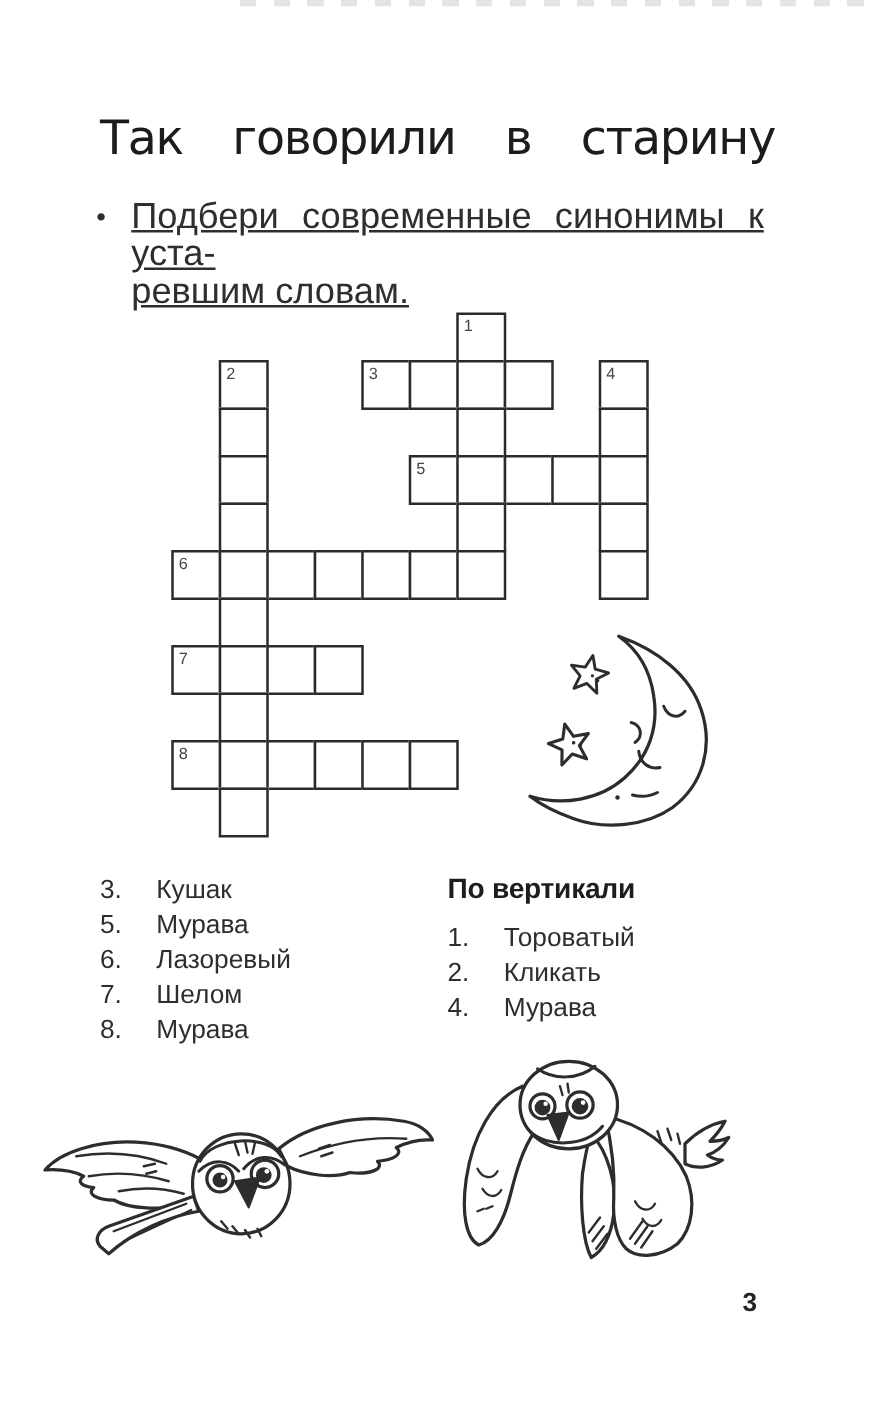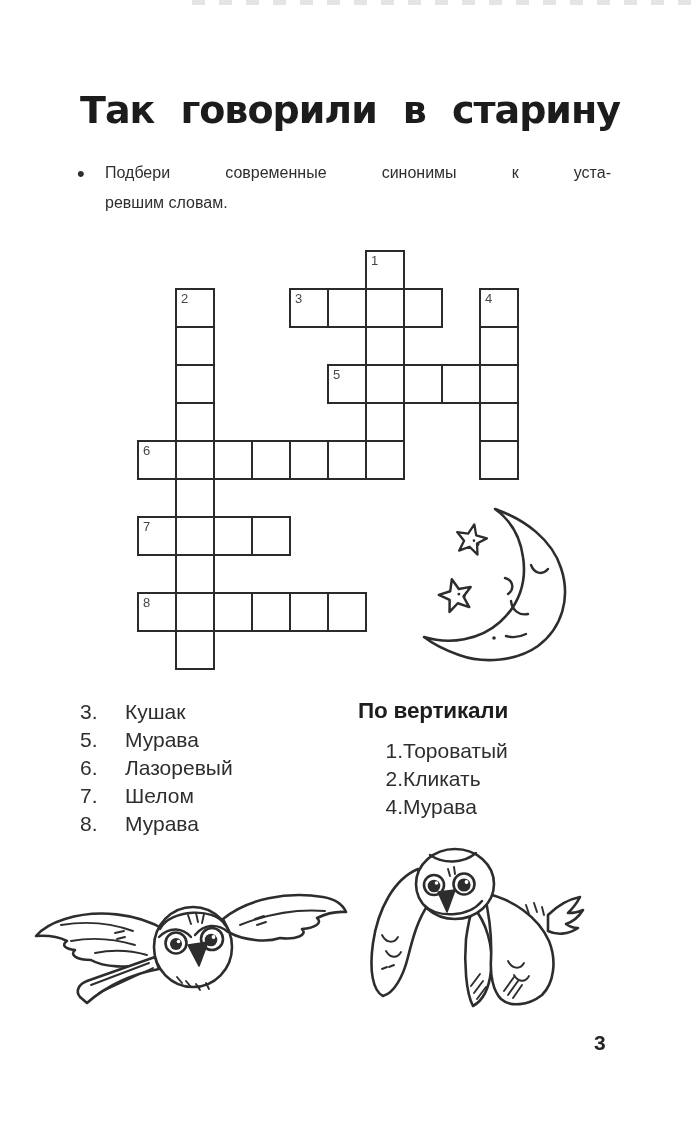--- a/index.html
+++ b/index.html
@@ -7,26 +7,26 @@
     position:relative;width:700px;height:1132px;background:#fff;overflow:hidden;
     font-family:"Liberation Sans",sans-serif;color:#262626;
   }
   .top-artifact{
     position:absolute;left:192px;top:0;width:508px;height:5px;
     background:repeating-linear-gradient(90deg,#e4e4e4 0 13px,transparent 13px 27px);
   }
   .title{
     position:absolute;left:80px;top:86px;width:540px;margin:0;
     font-family:"DejaVu Sans","Liberation Sans",sans-serif;
-    font-weight:bold;font-size:38px;line-height:48px;letter-spacing:-1px;
+    font-weight:normal;font-size:38px;line-height:48px;letter-spacing:-1px;
     color:#1c1c1c;text-align:justify;text-align-last:justify;
   }
   .bullet{position:absolute;left:77px;top:161px;font-size:22px;color:#2e2e2e;}
   .instr{position:absolute;left:105px;top:158px;width:506px;
-    font-size:16px;line-height:30px;color:#2e2e2e;}
+    font-size:29px;line-height:30px;color:#2e2e2e;text-decoration:underline;}
   .instr .l1{text-align:justify;text-align-last:justify;}
   .instr .l2{text-align:left;}
 
   .grid{position:absolute;left:137px;top:250px;width:382px;height:420px;}
   .cell{
     position:absolute;width:40px;height:40px;box-sizing:border-box;
     border:2px solid #2b2b2b;background:#fff;
   }
   .cellnum{
     position:absolute;top:1px;left:4px;font-size:13px;line-height:15px;
@@ -34,21 +34,21 @@
   }
 
   .illus{position:absolute;}
   .ink{stroke:#2d2d2d;fill:none;stroke-width:2.4;stroke-linecap:round;stroke-linejoin:round;}
   .ink-fill{stroke:#2d2d2d;fill:#ffffff;stroke-width:2.6;stroke-linecap:round;stroke-linejoin:round;}
   .ink-solid{fill:#2d2d2d;stroke:#2d2d2d;stroke-width:1.6;stroke-linejoin:round;}
   .ink-thin{stroke:#2d2d2d;fill:none;stroke-width:1.9;stroke-linecap:round;stroke-linejoin:round;}
 
   .clues{position:absolute;top:698px;}
   .clues.across{left:80px;}
-  .clues.down{left:358px;text-align:right;}
+  .clues.down{left:358px;}
   .clue-title{margin:0 0 13px 0;font-size:22.5px;font-weight:bold;color:#1d1d1d;letter-spacing:-0.2px;}
   .clue-row{display:flex;font-size:21px;line-height:28px;color:#2e2e2e;}
   .clue-num{width:45px;flex:none;}
 
   .pagenum{position:absolute;left:594px;top:1031px;font-size:21px;font-weight:bold;color:#242424;}
   .watermark{
     position:absolute;left:12px;top:1080px;
     font-family:"DejaVu Sans","Liberation Sans",sans-serif;font-weight:bold;
     font-size:27px;letter-spacing:0.5px;color:#cbcbcb;
     text-shadow:0 1px 0 #ffffff,0 0 2px #e9e9e9;

